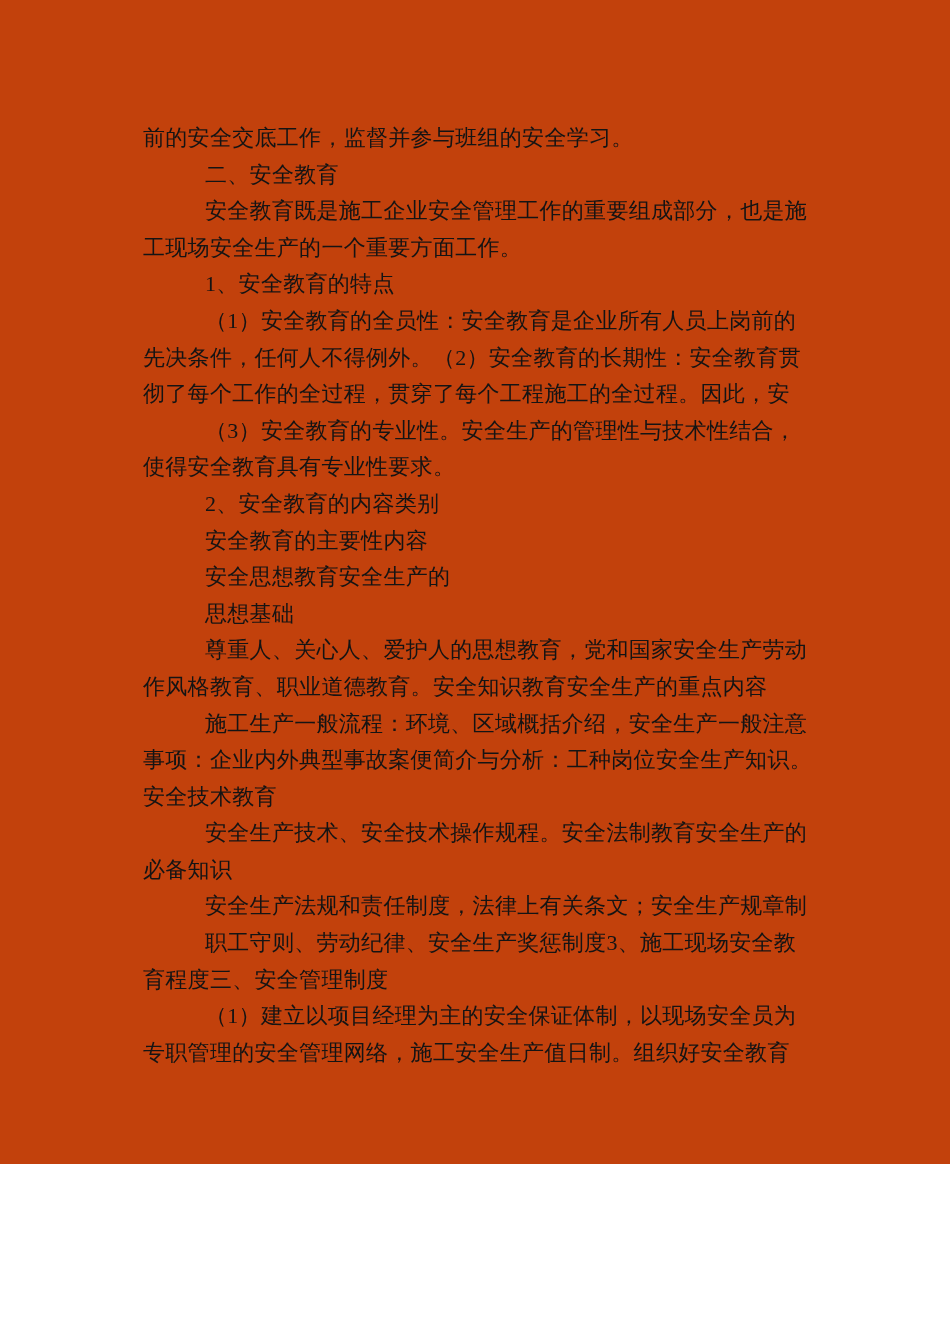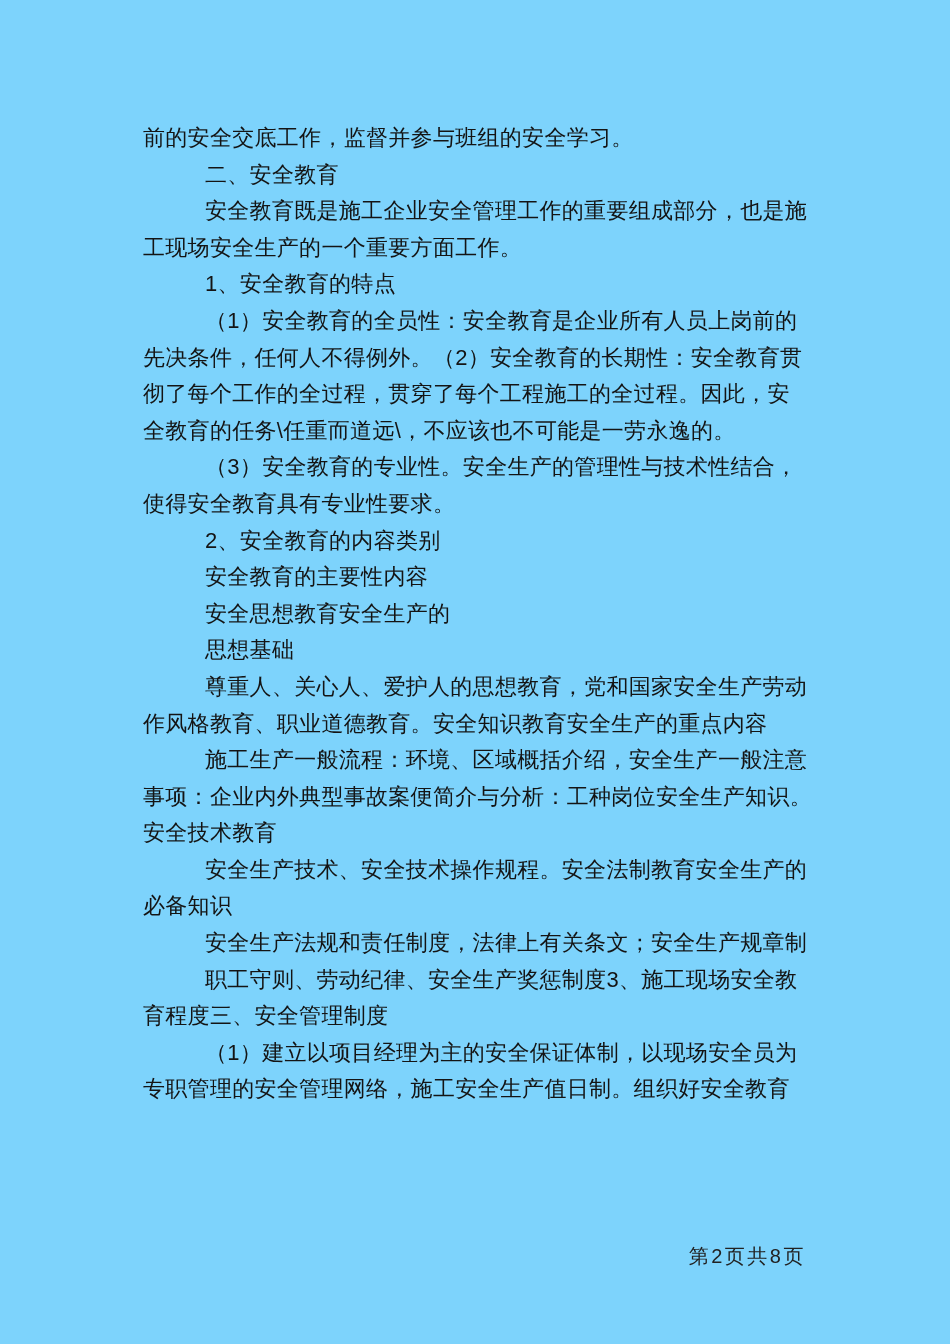--- a/index.html
+++ b/index.html
@@ -3,24 +3,24 @@
 <meta charset="utf-8">
 <style>
   html, body {
     margin: 0;
     padding: 0;
     background: #ffffff;
   }
   .page {
     position: relative;
     width: 950px;
-    height: 1344px;
-    background: #7dd3fc;
+    height: 1164px;
+    background: #c2410c;
     overflow: hidden;
-    font-family: Liberation Sans, sans-serif;
+    font-family: Liberation Serif, serif;
     color: #141414;
   }
   .content {
     position: absolute;
     left: 143px;
     top: 120px;
     width: 690px;
     font-size: 22px;
     line-height: 36.6px;
     letter-spacing: 0.3px;
@@ -47,21 +47,20 @@
 <div class="page">
   <div class="content">
     <div class="line">前的安全交底工作，监督并参与班组的安全学习。</div>
     <div class="line ind">二、安全教育</div>
     <div class="line ind">安全教育既是施工企业安全管理工作的重要组成部分，也是施</div>
     <div class="line">工现场安全生产的一个重要方面工作。</div>
     <div class="line ind">1、安全教育的特点</div>
     <div class="line ind">（1）安全教育的全员性：安全教育是企业所有人员上岗前的</div>
     <div class="line">先决条件，任何人不得例外。（2）安全教育的长期性：安全教育贯</div>
     <div class="line">彻了每个工作的全过程，贯穿了每个工程施工的全过程。因此，安</div>
-    <div class="line">全教育的任务\任重而道远\，不应该也不可能是一劳永逸的。</div>
     <div class="line ind">（3）安全教育的专业性。安全生产的管理性与技术性结合，</div>
     <div class="line">使得安全教育具有专业性要求。</div>
     <div class="line ind">2、安全教育的内容类别</div>
     <div class="line ind">安全教育的主要性内容</div>
     <div class="line ind">安全思想教育安全生产的</div>
     <div class="line ind">思想基础</div>
     <div class="line ind">尊重人、关心人、爱护人的思想教育，党和国家安全生产劳动</div>
     <div class="line">作风格教育、职业道德教育。安全知识教育安全生产的重点内容</div>
     <div class="line ind">施工生产一般流程：环境、区域概括介绍，安全生产一般注意</div>
     <div class="line">事项：企业内外典型事故案便简介与分析：工种岗位安全生产知识。</div>

